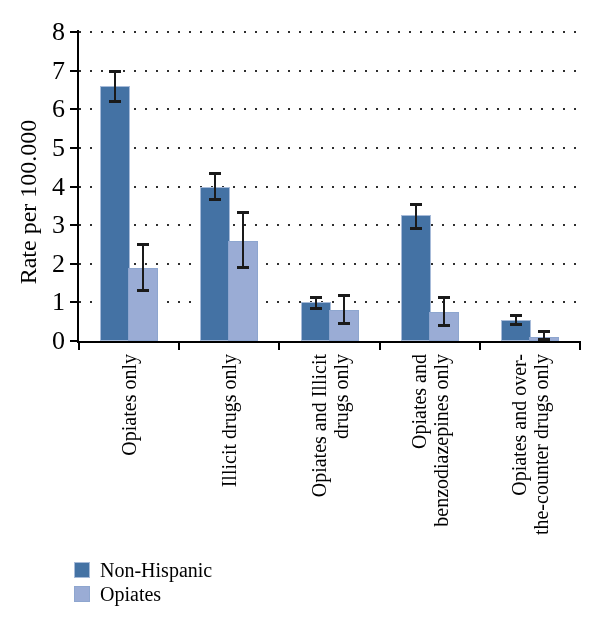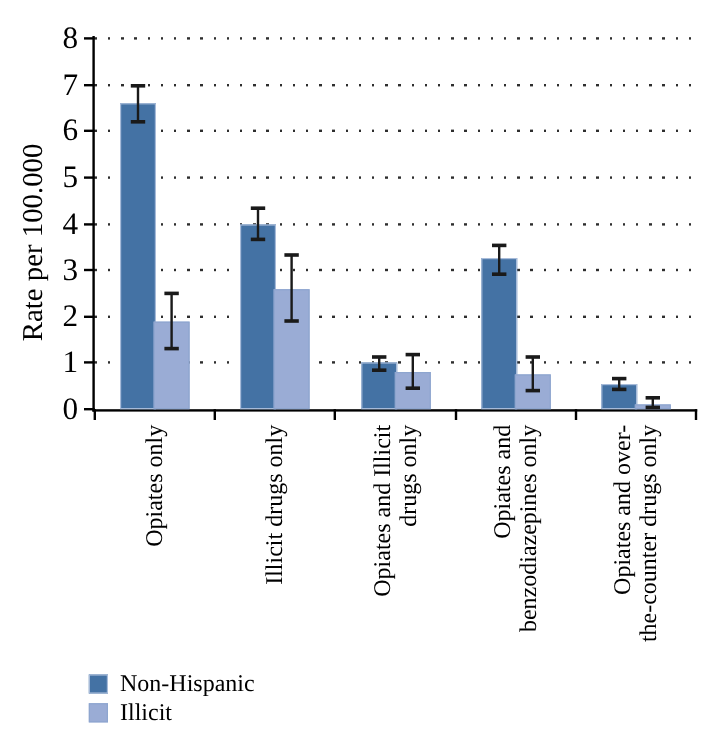--- a/index.html
+++ b/index.html
@@ -127,16 +127,16 @@
         <div>the-counter drugs only</div>
       </div>
     </div>
   <div class="legend">
     <div class="legend-row">
       <span class="swatch" style="background: rgb(68, 114, 164); border-color: rgb(167, 187, 217);"></span>
       <span class="legend-label">Non-Hispanic</span>
     </div>
     <div class="legend-row">
       <span class="swatch" style="background: rgb(154, 172, 213); border-color: rgb(142, 166, 207);"></span>
-      <span class="legend-label">Illicit</span>
+      <span class="legend-label">Opiates</span>
     </div>
   </div>
 </div>
 
 </body></html>

